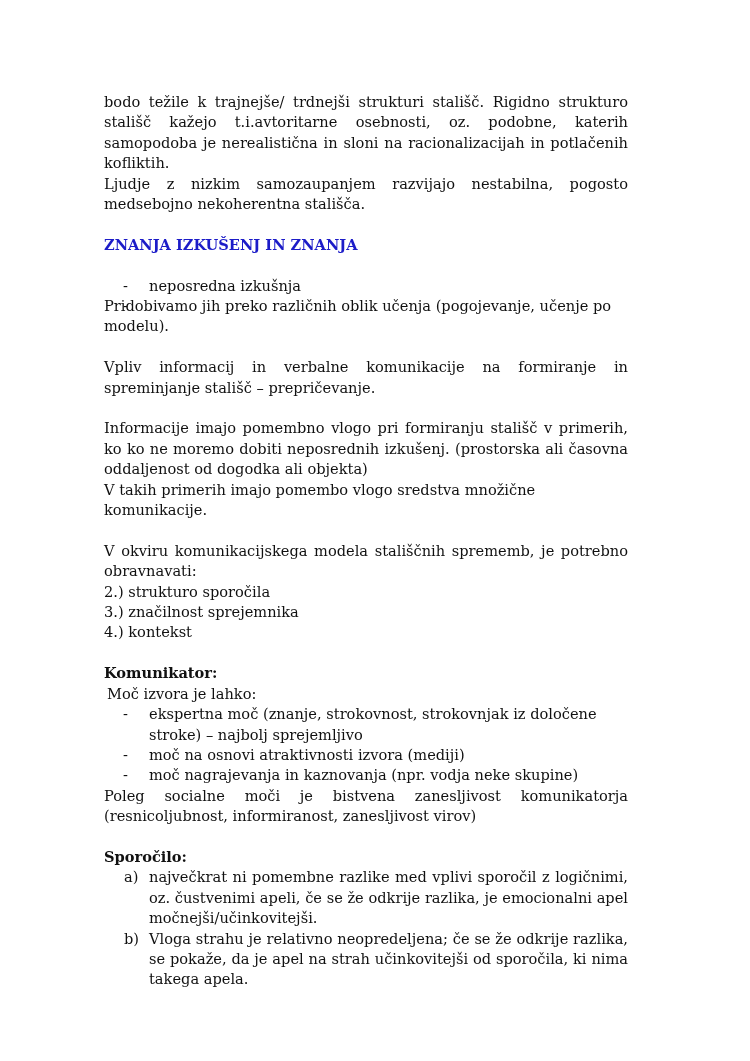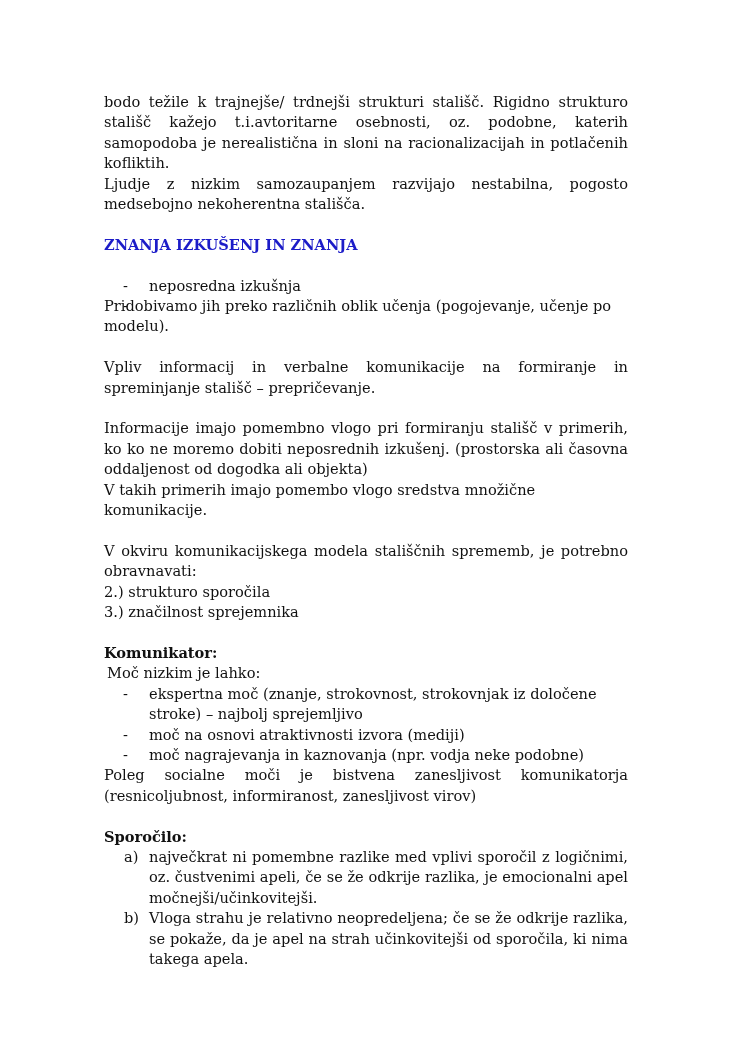--- a/index.html
+++ b/index.html
@@ -54,37 +54,38 @@
   <div class="blank"></div>
 
   <p class="justify">Informacije imajo pomembno vlogo pri formiranju stališč v primerih, ko ko ne moremo dobiti neposrednih izkušenj. (prostorska ali časovna oddaljenost od dogodka ali objekta)</p>
   <p>V takih primerih imajo pomembo vlogo sredstva množične komunikacije.</p>
 
   <div class="blank"></div>
 
   <p class="justify">V okviru komunikacijskega modela stališčnih sprememb, je potrebno obravnavati:</p>
   <p>2.) strukturo sporočila</p>
   <p>3.) značilnost sprejemnika</p>
+  <p>4.) kontekst</p>
 
   <div class="blank"></div>
 
   <p class="bold">Komunikator:</p>
-  <p class="indent1">Moč nizkim je lahko:</p>
+  <p class="indent1">Moč izvora je lahko:</p>
   <ul class="dash">
     <li>
       <span class="mark">-</span>
       <span>ekspertna moč (znanje, strokovnost, strokovnjak iz določene stroke) – najbolj sprejemljivo</span>
     </li>
     <li>
       <span class="mark">-</span>
       <span>moč na osnovi atraktivnosti izvora (mediji)</span>
     </li>
     <li>
       <span class="mark">-</span>
-      <span>moč nagrajevanja in kaznovanja (npr. vodja neke podobne)</span>
+      <span>moč nagrajevanja in kaznovanja (npr. vodja neke skupine)</span>
     </li>
   </ul>
   <p class="justify">Poleg socialne moči je bistvena zanesljivost komunikatorja (resnicoljubnost, informiranost, zanesljivost virov)</p>
 
   <div class="blank"></div>
 
   <p class="bold">Sporočilo:</p>
   <ol class="alpha">
     <li>
       <span class="mark">a)</span>

